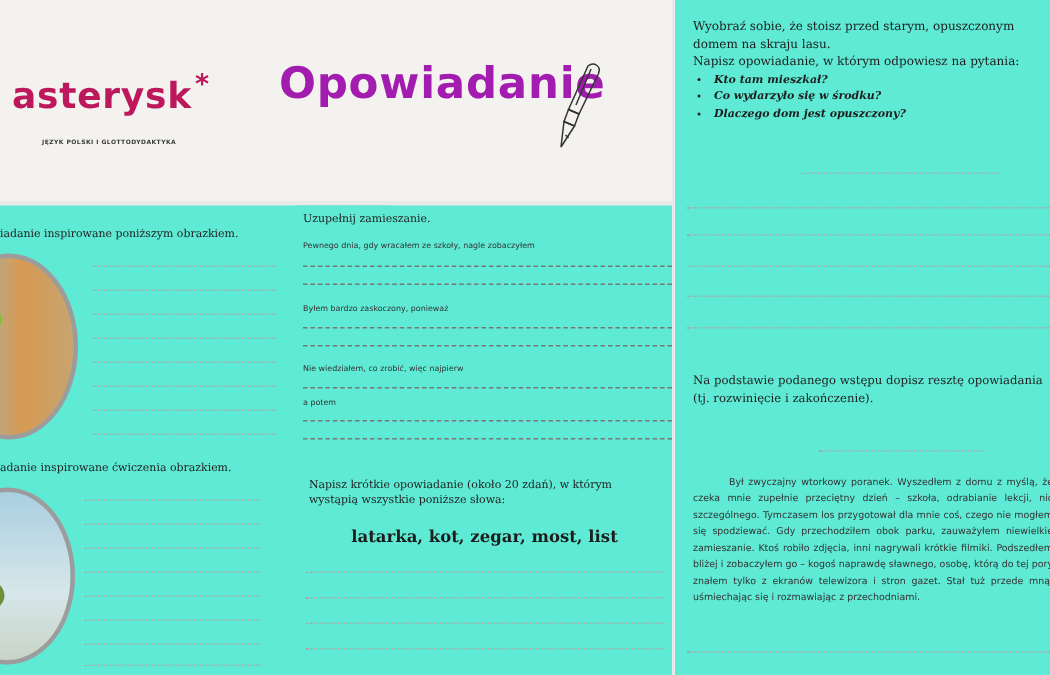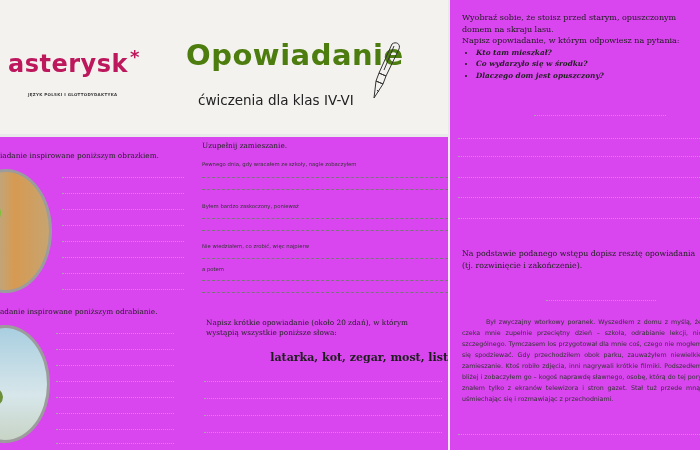--- a/index.html
+++ b/index.html
@@ -1,51 +1,50 @@
 <!DOCTYPE html>
 <html><head>
 <meta charset="utf-8">
 <style>
   html, body { margin:0; padding:0; }
   body { width:700px; height:450px; overflow:hidden; background:#e9e9e9; position:relative; font-family:"DejaVu Serif", serif; color:#1d1d1d; }
-  .page { position:absolute; background:#d946ef; overflow:hidden; }
+  .page { position:absolute; background:#5eead4; overflow:hidden; }
   .cover { left:0; top:0; width:448px; height:134px; background:#f3f2ef; }
   .p-left { left:0; top:137px; width:224px; height:313px;padding-left:36px; }
   .p-mid { left:198px; top:137px; width:250px; height:313px; }
   .p-right { left:450px; top:0; width:250px; height:450px; }
 
   .logo { position:absolute; left:8px; top:50px; font-family:"DejaVu Sans", sans-serif; font-weight:900; font-size:24px; letter-spacing:0.5px; color:#be185d; }
   .logo .star { font-size:18px; vertical-align:top; position:relative; top:-4px; margin-left:2px; }
   .logo-sub { position:absolute; left:28px; top:92px; font-family:"DejaVu Sans", sans-serif; font-size:4px; font-weight:bold; color:#3a3a3a; letter-spacing:0.3px; }
-  .title { position:absolute; left:186px; top:38px; font-family:"DejaVu Sans", sans-serif; font-weight:900; font-size:29px; color:#4d7c0f; letter-spacing:0.5px; }
+  .title { position:absolute; left:186px; top:38px; font-family:"DejaVu Sans", sans-serif; font-weight:900; font-size:29px; color:#a21caf; letter-spacing:0.5px; }
   .subtitle { position:absolute; left:198px; top:92px; font-family:"DejaVu Sans", sans-serif; font-size:13.5px; color:#222; }
   .pen { position:absolute; left:362px; top:40px; }
 
   .task { position:absolute; font-size:7.3px; line-height:10px; color:#222; }
   .hand { font-family:"DejaVu Sans", sans-serif; font-size:5.3px; color:#333; position:absolute; left:4px; }
   .dot-line { position:absolute; border-bottom:1px dotted #a8a8a8; height:0; }
   .dash-line { position:absolute; left:4px; width:246px; border-bottom:1.4px dashed #777; height:0; }
   .img-circle { position:absolute; border-radius:50%; border:3px solid #9c9c9c; overflow:hidden; }
-  .words { position:absolute; left:0; width:250px; text-align:right; font-weight:bold; font-size:11px; }
+  .words { position:absolute; left:0; width:250px; text-align:center; font-weight:bold; font-size:11px; }
   .intro { position:absolute; left:12px; top:12px; width:240px; font-size:8px; line-height:11.5px; }
   .intro ul { margin:0; padding-left:14px; }
   .intro li { font-style:italic; font-weight:bold; font-size:7.3px; line-height:11.5px; }
   .story { position:absolute; left:12px; top:316px; width:240px; font-family:"DejaVu Sans", sans-serif; font-size:6.3px; line-height:11px; color:#333; text-align:justify; }
   .story .indent { display:inline-block; width:24px; }
 </style>
 </head>
 <body>
 
 <div class="page cover">
   <div class="logo">
     <span>asterysk</span><span class="star">*</span>
   </div>
   <div class="logo-sub">JĘZYK POLSKI I GLOTTODYDAKTYKA</div>
   <div class="title">Opowiadanie</div>
-  <div class="subtitle">ćwiczenia dla klas IV-VI</div>
   <svg class="pen" width="42" height="62" viewBox="0 0 42 62">
     <g fill="none" stroke="#333" stroke-width="1">
       <path d="M30 4 C34 1 39 4 37 9 L24 36 L17 33 Z"></path>
       <path d="M32 6 L22 30"></path>
       <path d="M17 33 L24 36 L21 44 L14 41 Z"></path>
       <path d="M14 41 L21 44 L12 58 Z"></path>
       <path d="M15 50 L17 52"></path>
     </g>
   </svg>
 </div>
@@ -58,21 +57,21 @@
   </div>
   <div class="dot-line" style="left:62px;top:40px;width:122px;"></div>
   <div class="dot-line" style="left:62px;top:56px;width:122px;"></div>
   <div class="dot-line" style="left:62px;top:72px;width:122px;"></div>
   <div class="dot-line" style="left:62px;top:88px;width:122px;"></div>
   <div class="dot-line" style="left:62px;top:104px;width:122px;"></div>
   <div class="dot-line" style="left:62px;top:120px;width:122px;"></div>
   <div class="dot-line" style="left:62px;top:136px;width:122px;"></div>
   <div class="dot-line" style="left:62px;top:152px;width:122px;"></div>
 
-  <div class="task" style="left:0;top:170px;">adanie  inspirowane poniższym odrabianie.</div>
+  <div class="task" style="left:0;top:170px;">adanie  inspirowane ćwiczenia obrazkiem.</div>
   <div class="img-circle" style="left:-40px;top:188px;width:84px;height:112px;background:linear-gradient(180deg,#a9cfe0 0%,#d7e6ea 60%,#c7d4c6 100%);">
     <div style="position:absolute;left:12px;top:58px;width:28px;height:22px;border-radius:50%;background:#6e8f3a;"></div>
 
   </div>
   <div class="dot-line" style="left:56px;top:196px;width:118px;"></div>
   <div class="dot-line" style="left:56px;top:212px;width:118px;"></div>
   <div class="dot-line" style="left:56px;top:228px;width:118px;"></div>
   <div class="dot-line" style="left:56px;top:244px;width:118px;"></div>
   <div class="dot-line" style="left:56px;top:260px;width:118px;"></div>
   <div class="dot-line" style="left:56px;top:276px;width:118px;"></div>

